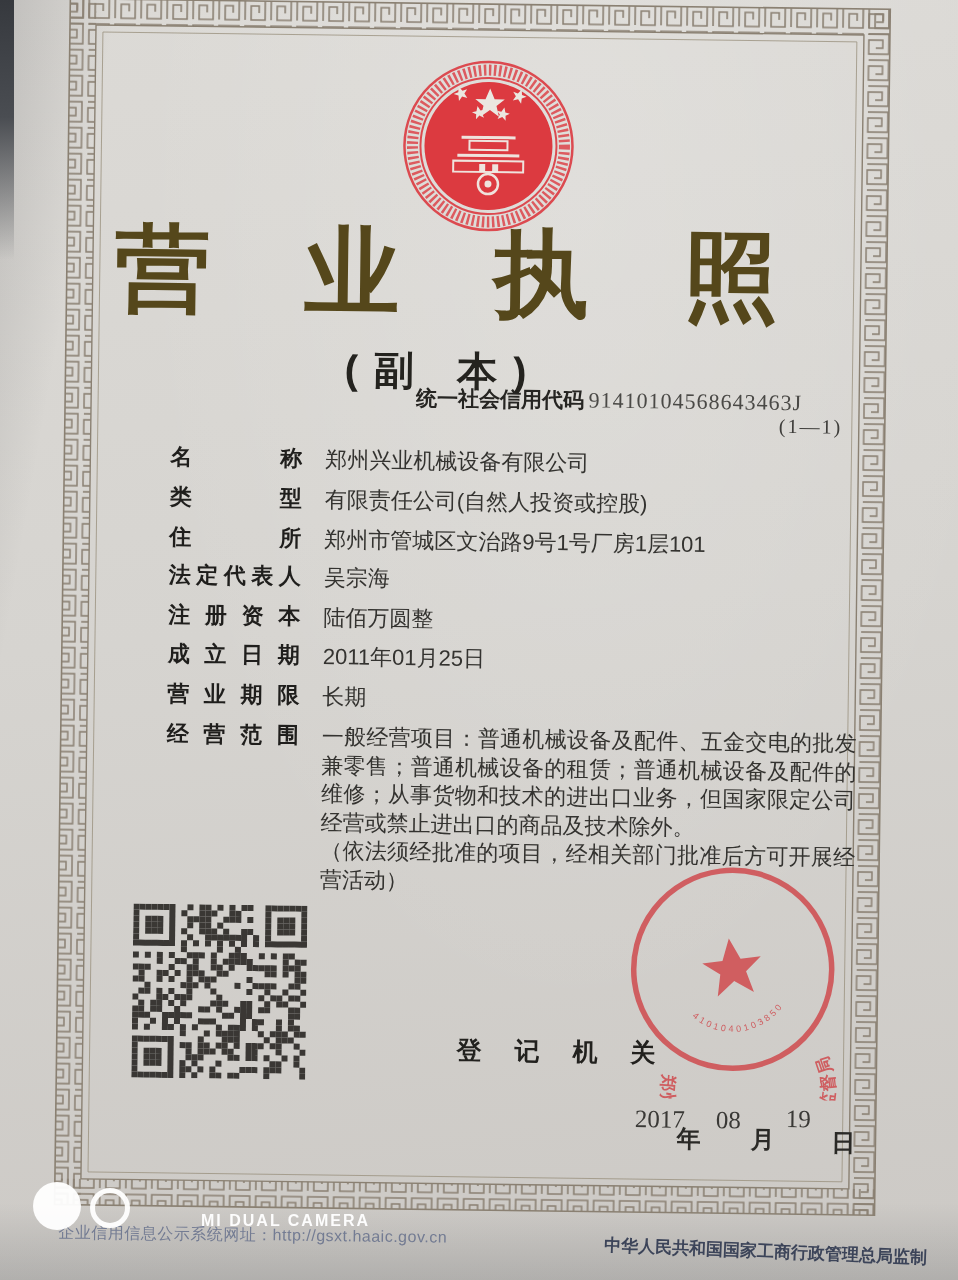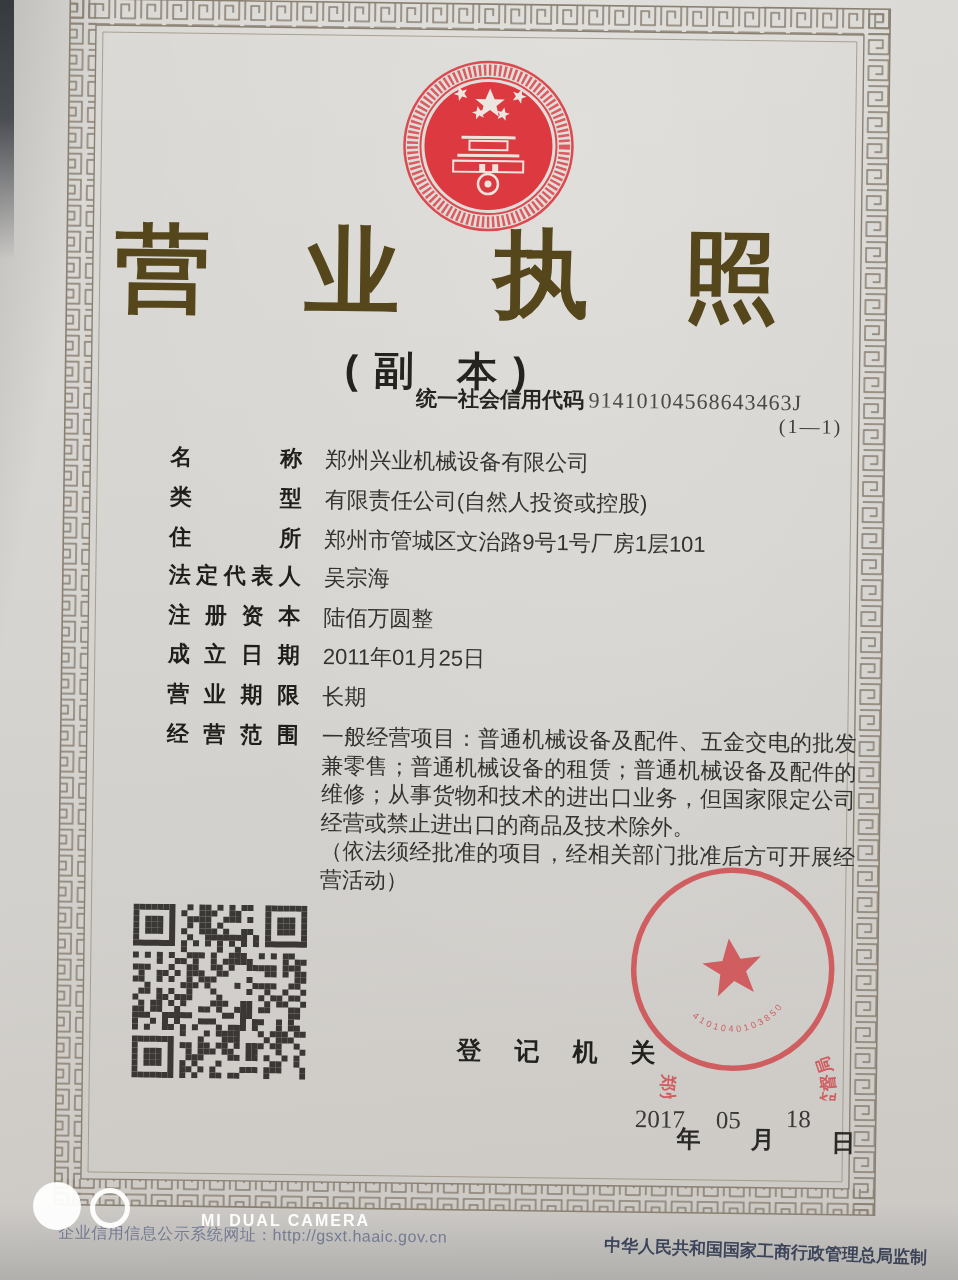--- a/index.html
+++ b/index.html
@@ -555,23 +555,23 @@
         <text font-size="9" fill="#cf4a4e" letter-spacing="3">
           <textPath href="#sealserial" startOffset="50%" text-anchor="middle">4101040103850</textPath>
         </text>
       </g>
     </svg>
 
     <div class="abs registrar">登 记 机 关</div>
 
     <div class="abs dnum" style="left:641px;top:1103px">2017</div>
     <div class="abs dcjk" style="left:683px;top:1120px">年</div>
-    <div class="abs dnum" style="left:722px;top:1103px">05</div>
+    <div class="abs dnum" style="left:722px;top:1103px">08</div>
     <div class="abs dcjk" style="left:757px;top:1120px">月</div>
-    <div class="abs dnum" style="left:792px;top:1101px">18</div>
+    <div class="abs dnum" style="left:792px;top:1101px">19</div>
     <div class="abs dcjk" style="left:838px;top:1122px">日</div>
 
     <div class="abs footer-left">企业信用信息公示系统网址：http://gsxt.haaic.gov.cn</div>
     <div class="abs footer-right">中华人民共和国国家工商行政管理总局监制</div>
   </div>
 
   <div class="abs wm-circle1"></div>
   <div class="abs wm-circle2"></div>
   <div class="abs wm-text2">MI DUAL CAMERA</div>
 

